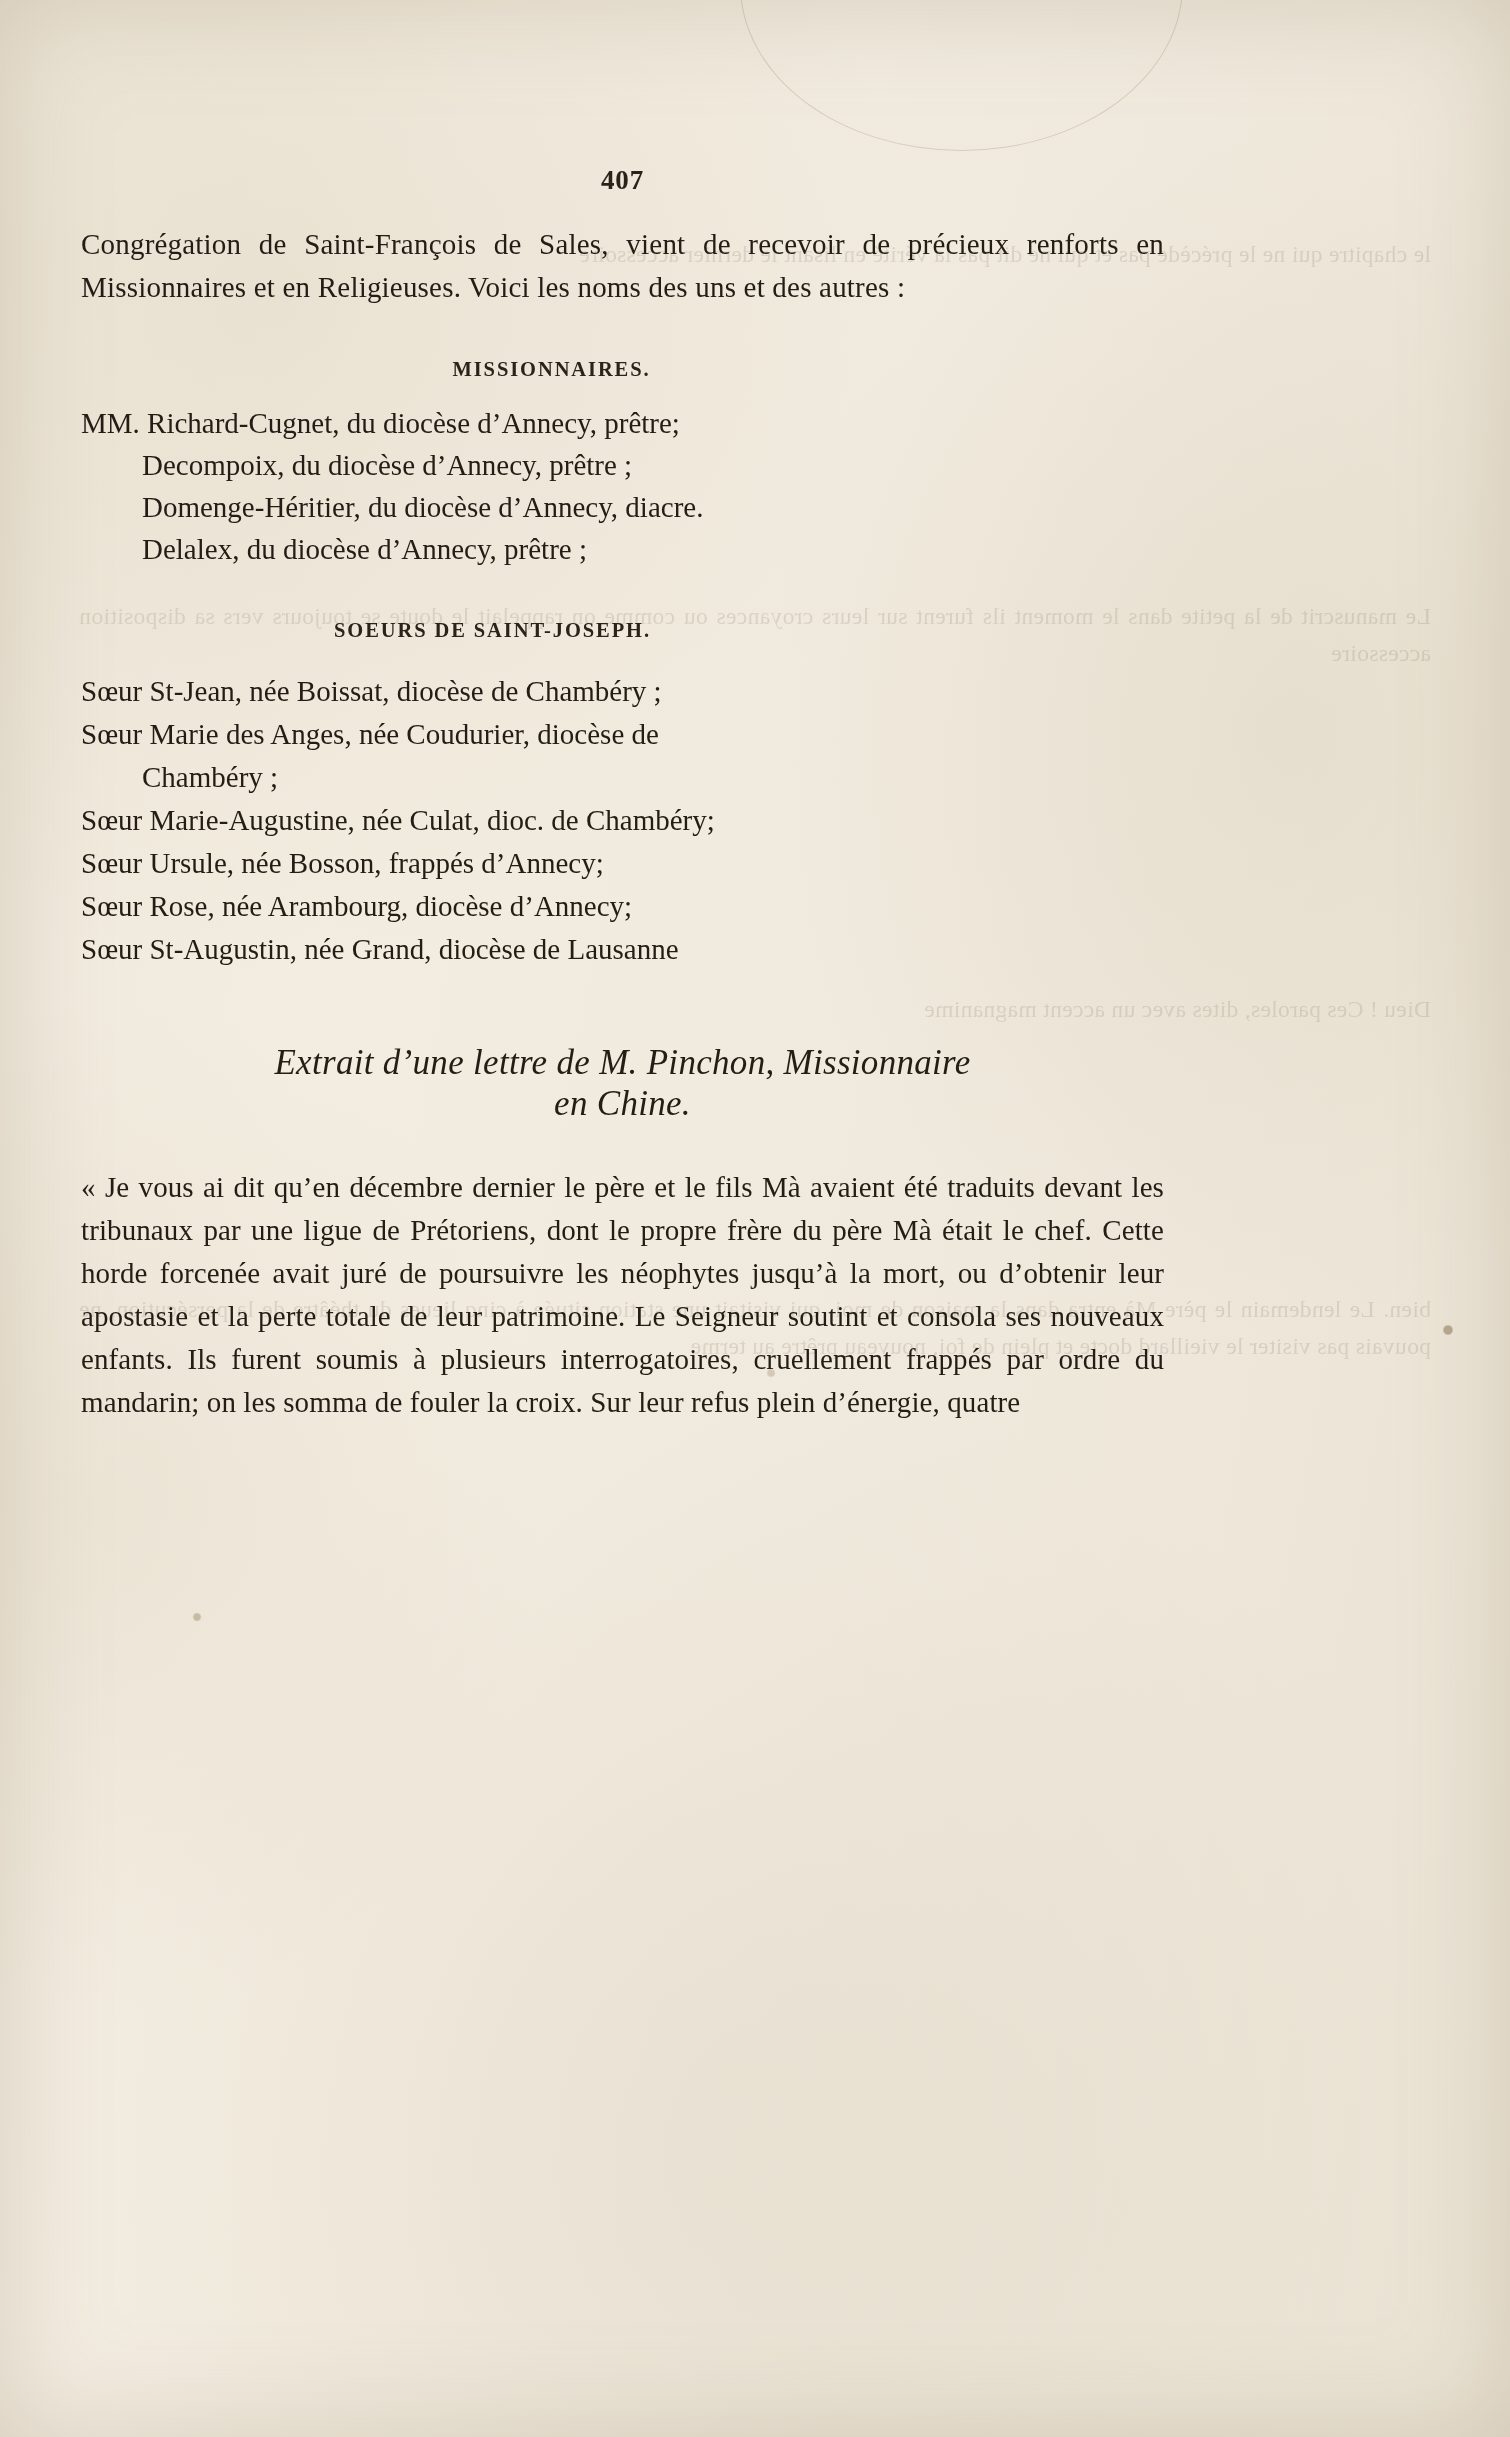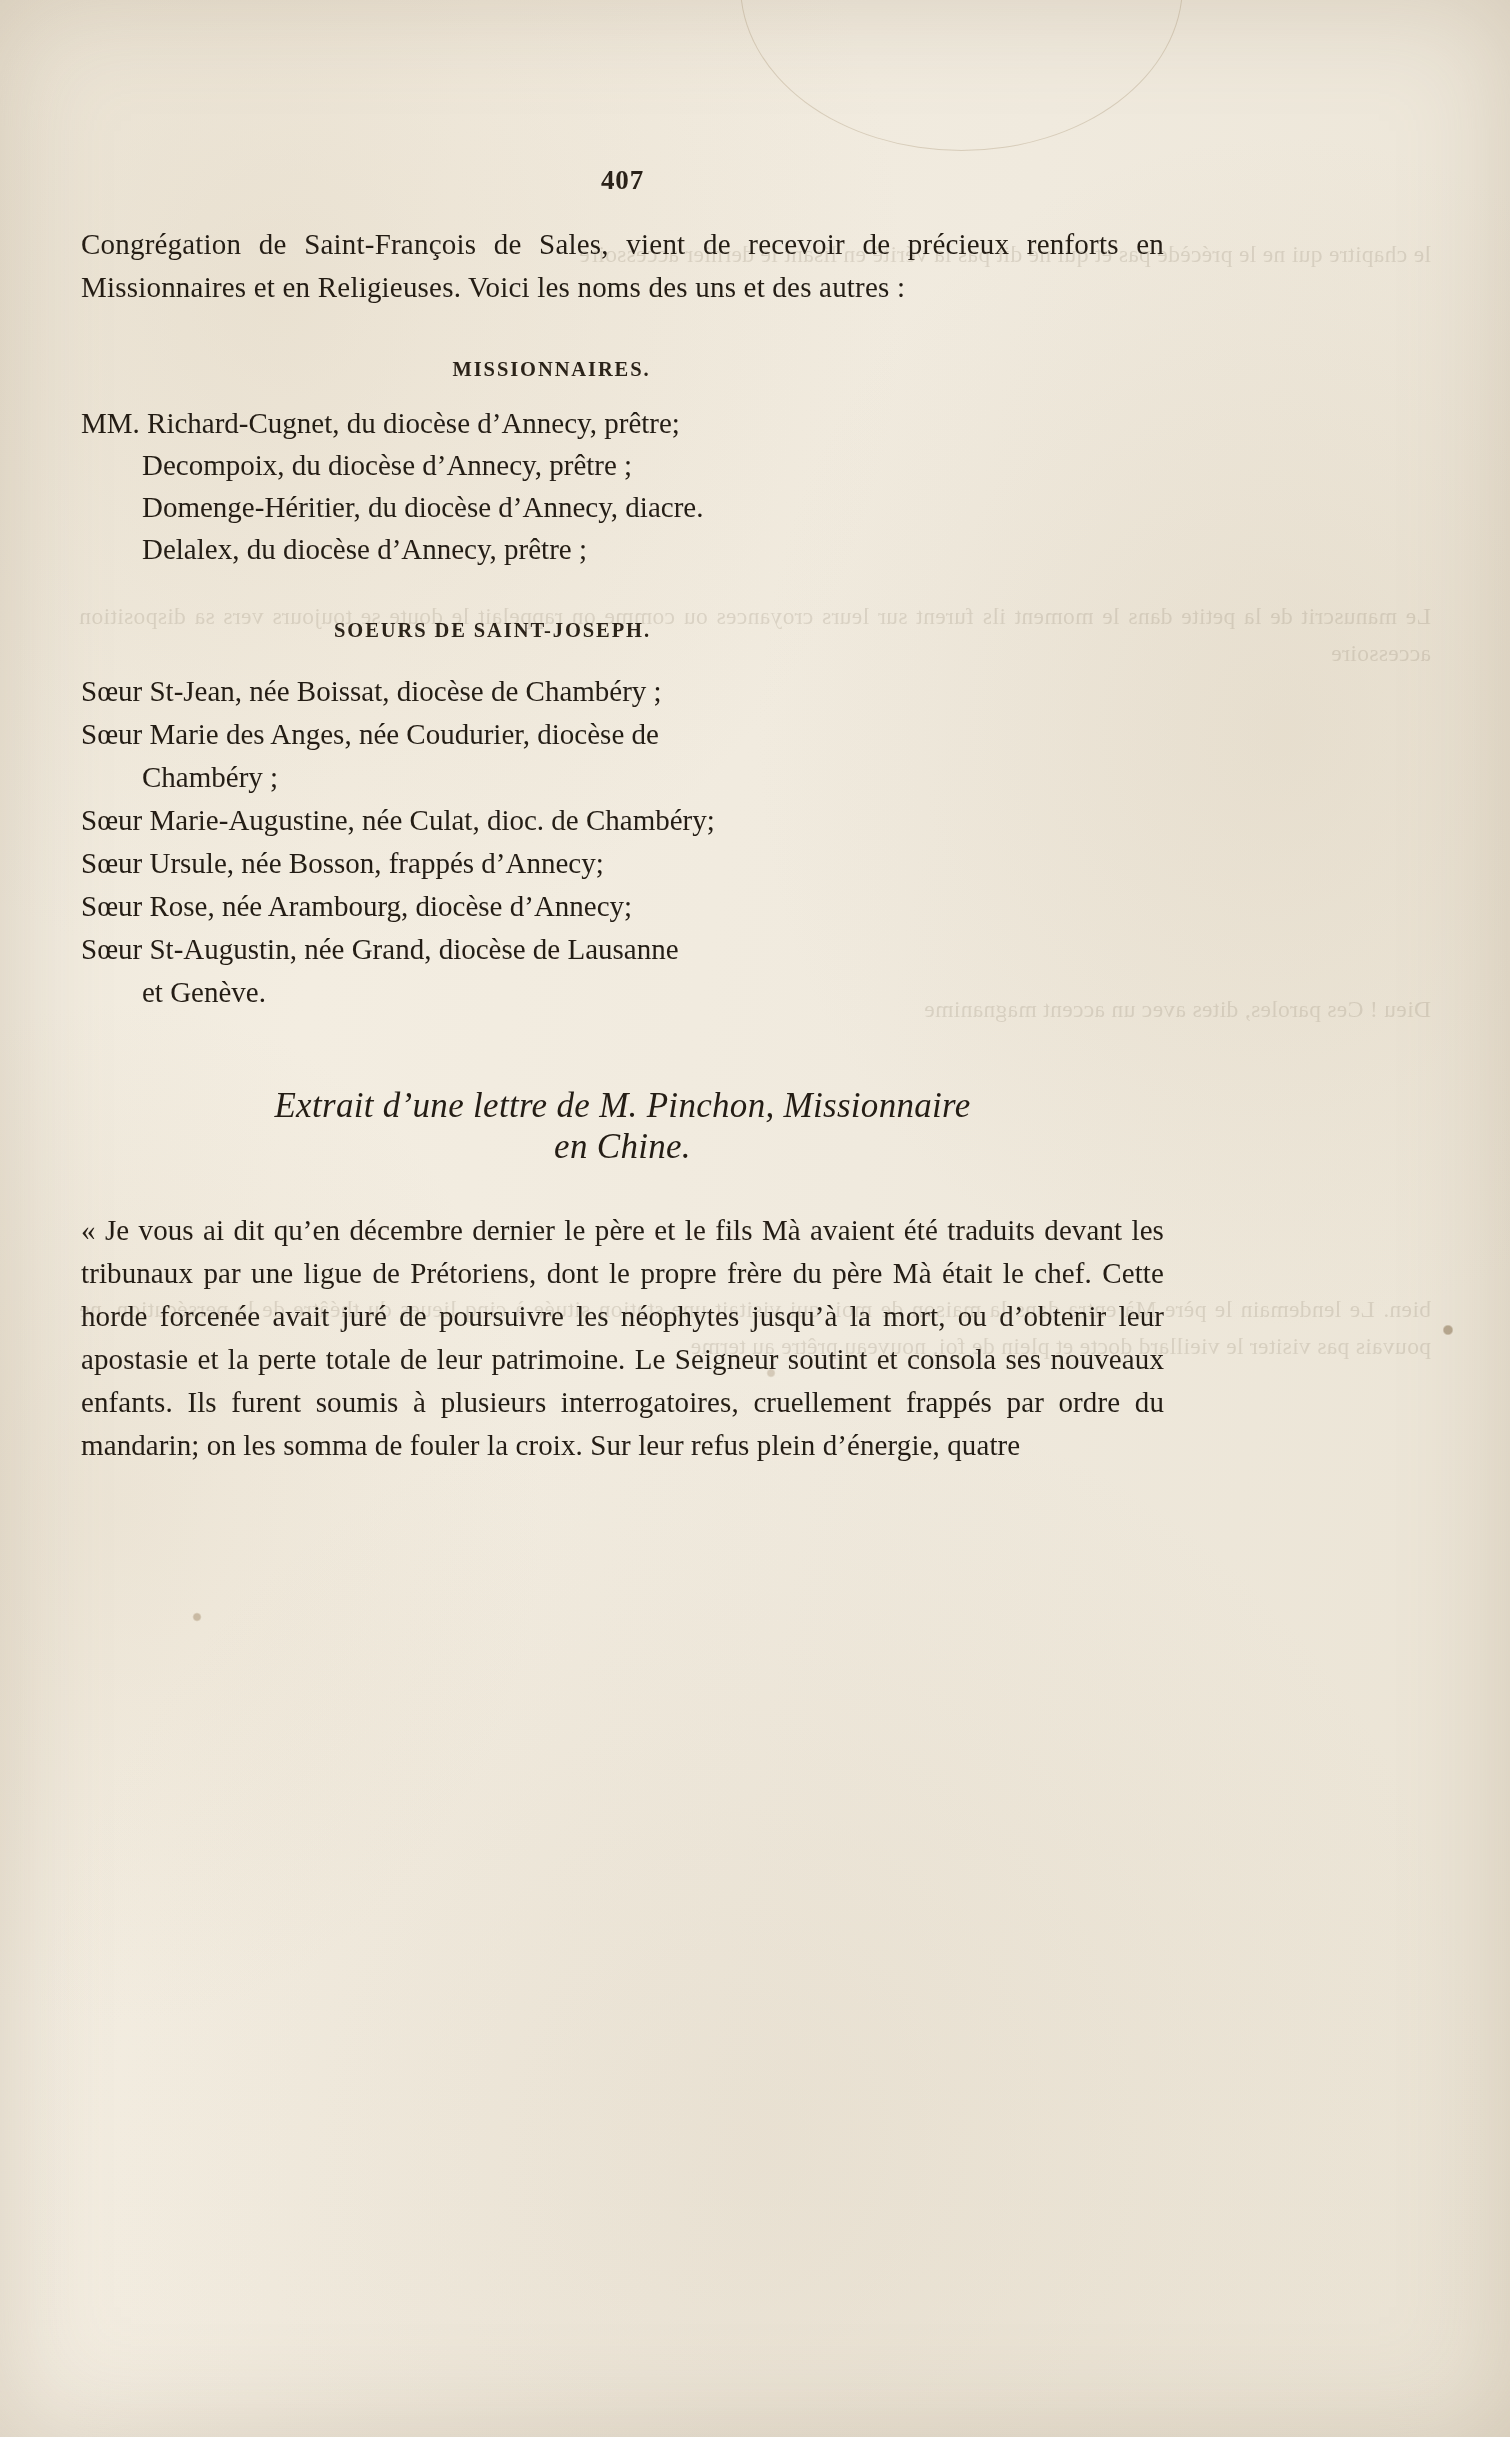--- a/index.html
+++ b/index.html
@@ -198,21 +198,20 @@
     <div class="section-head left-ish2">SOEURS DE SAINT-JOSEPH.</div>
 
     <div class="sisterlist">
       <div class="nameline">Sœur St-Jean, née Boissat, diocèse de Chambéry ;</div>
       <div class="nameline">Sœur Marie des Anges, née Coudurier, diocèse de</div>
       <div class="nameline cont">Chambéry ;</div>
       <div class="nameline">Sœur Marie-Augustine, née Culat, dioc. de Chambéry;</div>
       <div class="nameline">Sœur Ursule, née Bosson, frappés d’Annecy;</div>
       <div class="nameline">Sœur Rose, née Arambourg, diocèse d’Annecy;</div>
       <div class="nameline">Sœur St-Augustin, née Grand, diocèse de Lausanne</div>
-      <div class="nameline cont">et Genève.</div>
     </div>
 
     <div class="extract-title">
       <span>Extrait d’une lettre de M. Pinchon, Missionnaire</span>
       <span class="line2">en Chine.</span>
     </div>
 
     <div class="letter">
       <span class="first">« Je vous ai dit qu’en décembre dernier le père et le fils Mà avaient été traduits devant les tribunaux par une ligue de Prétoriens, dont le propre frère du père Mà était le chef. Cette horde forcenée avait juré de poursuivre les néophytes jusqu’à la mort, ou d’obtenir leur apostasie et la perte totale de leur patrimoine. Le Seigneur soutint et consola ses nouveaux enfants. Ils furent soumis à plusieurs interrogatoires, cruellement frappés par ordre du mandarin; on les somma de fouler la croix. Sur leur refus plein d’énergie, quatre</span>
     </div>

